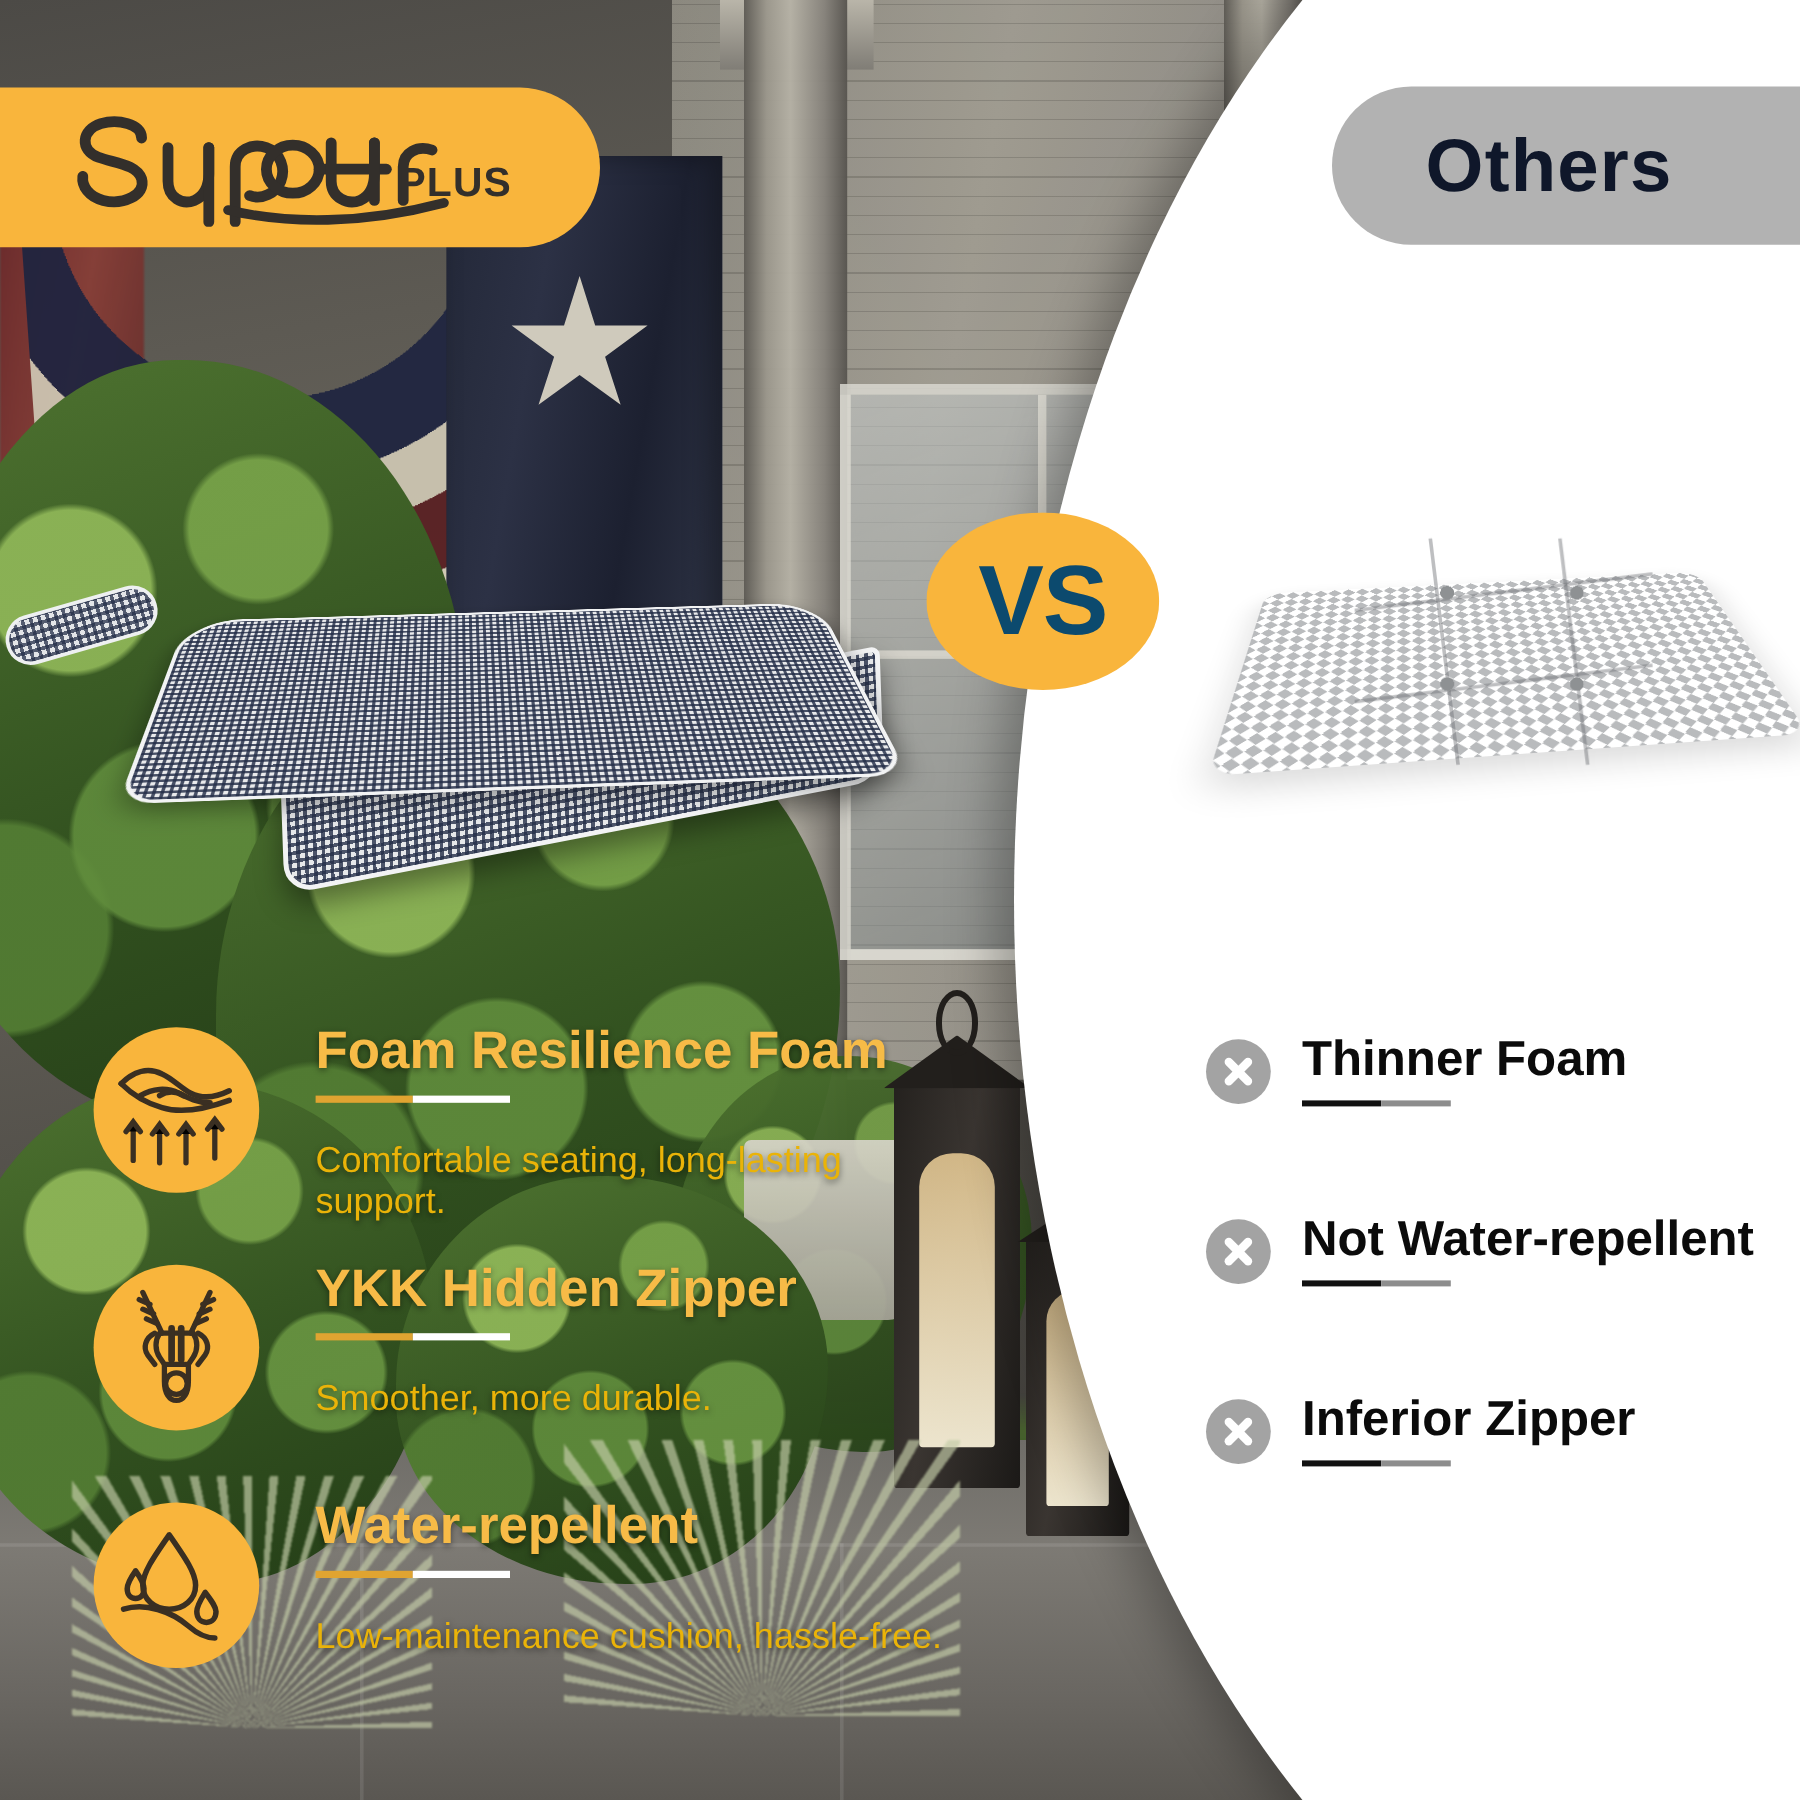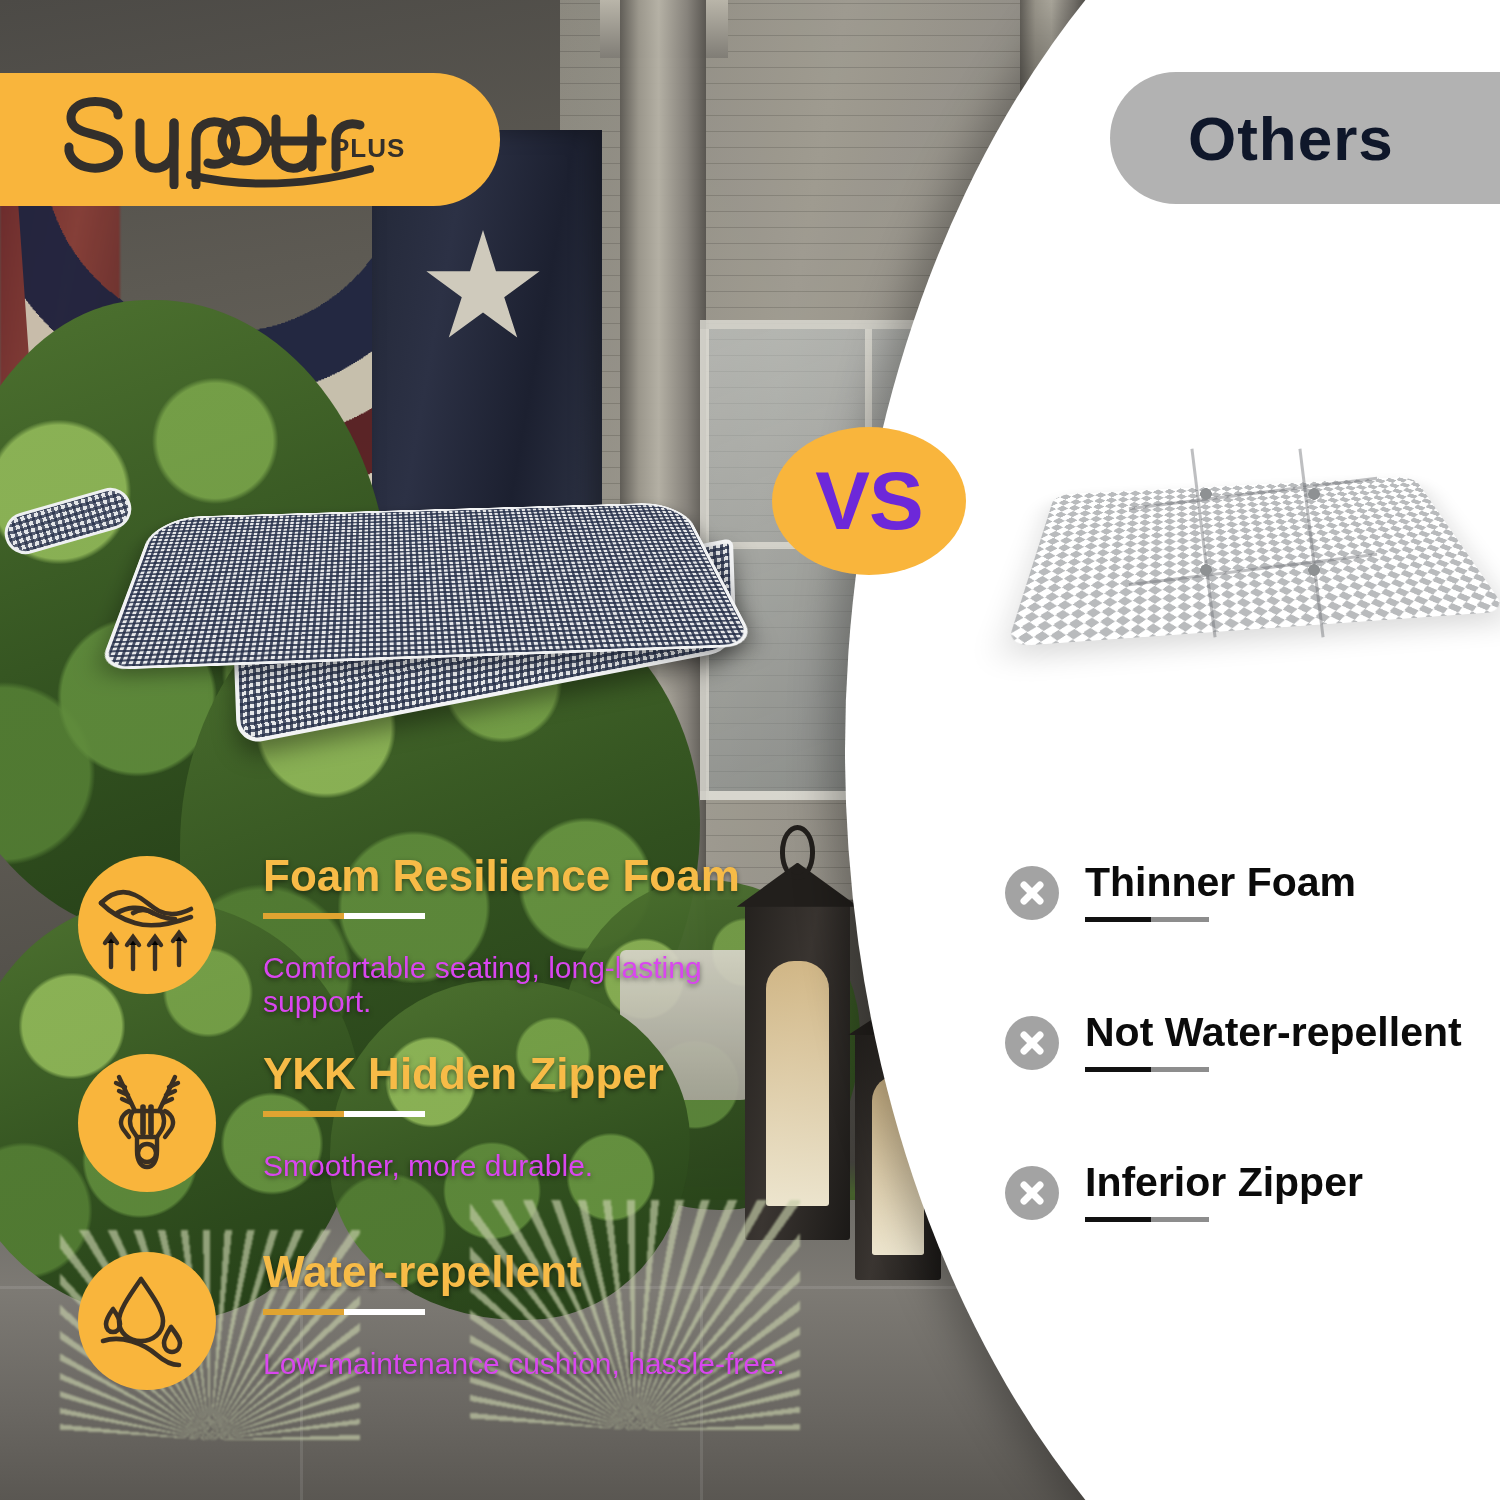--- a/index.html
+++ b/index.html
@@ -153,40 +153,40 @@
 
   
   .logo-pill {
     position:absolute; left:-20px; top:73px; width:520px; height:133px;
     background:#f9b53c; border-radius:0 70px 70px 0;
     display:flex; align-items:center;
   }
   .logo-mark { position:absolute; left:60px; top:16px; width:380px; height:100px; }
   .logo-plus {
     position:absolute; left:352px; top:60px;
-    font-size:26px; font-weight:bold; letter-spacing:1px; color:#332f2b;
+    font-size:34px; font-weight:bold; letter-spacing:1px; color:#332f2b;
   }
 
   
   .others-pill {
     position:absolute; left:1110px; top:72px; width:420px; height:132px;
     background:#b2b2b2; border-radius:66px 0 0 66px;
     display:flex; align-items:center; justify-content:flex-start;
   }
   .others-pill span {
     margin-left:78px; font-size:62px; font-weight:bold; color:#0f172a; letter-spacing:1px;
   }
 
   
   .vs-badge {
     position:absolute; left:772px; top:427px; width:194px; height:148px;
     background:#f9b53c; border-radius:50%;
     display:flex; align-items:center; justify-content:center;
   }
-  .vs-badge span { font-size:82px; font-weight:bold; color:#6d28d9; letter-spacing:-1px; }
+  .vs-badge span { font-size:82px; font-weight:bold; color:#0c4a6e; letter-spacing:-1px; }
 
   
   .cushion { position:absolute; left:85px; top:390px; width:700px; height:345px; }
   .cushion .top {
     position:absolute; left:18px; top:0; width:660px; height:268px;
     border-radius:58px 52px 34px 30px;
     background-color:#e9eaec;
     background-image:
       repeating-linear-gradient(90deg, rgba(36,46,72,.82) 0 3px, rgba(255,255,255,.0) 3px 7px),
       repeating-linear-gradient(0deg,  rgba(36,46,72,.82) 0 3px, rgba(255,255,255,.0) 3px 7px);
@@ -248,21 +248,21 @@
   .feature .ftext { position:absolute; left:185px; top:0; width:545px; }
   .feature .ftitle {
     font-size:44px; font-weight:bold; color:#f7bb47; line-height:1.08;
     text-shadow:0 2px 5px rgba(0,0,0,.45);
   }
   .feature .fdiv { margin:13px 0 11px 0; width:162px; height:6px; display:flex; }
   .feature .fdiv i { display:block; height:100%; }
   .feature .fdiv i.a { width:50%; background:#e0a431; }
   .feature .fdiv i.b { width:50%; background:#ffffff; }
   .feature .fsub {
-    font-size:30px; color:#d946ef; line-height:1.15;
+    font-size:30px; color:#eab308; line-height:1.15;
     text-shadow:0 2px 5px rgba(0,0,0,.5);
     margin-top:32px;
   }
 
   
   .cons { position:absolute; left:1005px; top:860px; width:500px; }
   .con { position:relative; height:150px; }
   .con .x-circle {
     position:absolute; left:0; top:6px; width:54px; height:54px;
     background:#a3a3a3; border-radius:50%;

